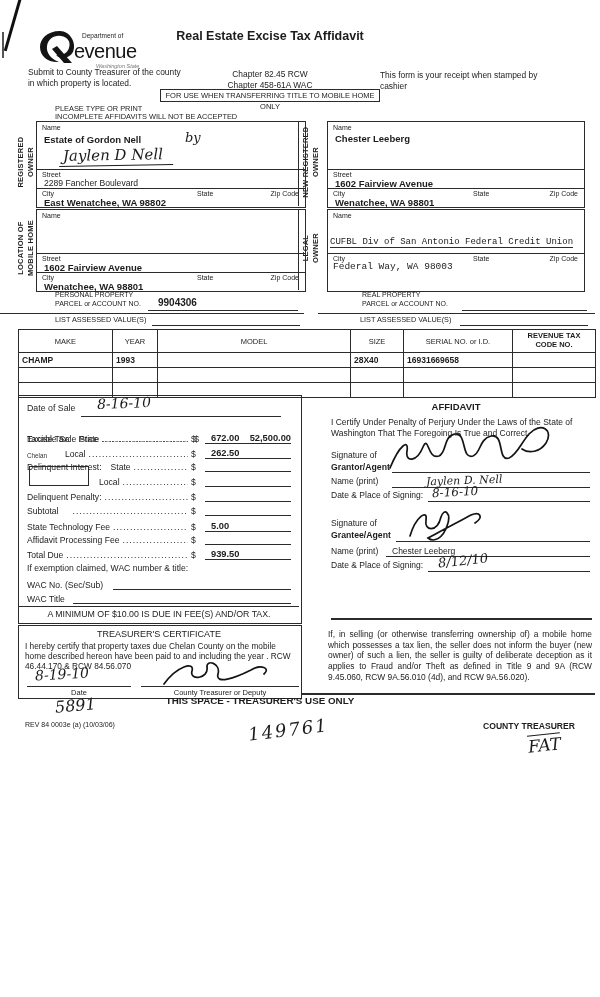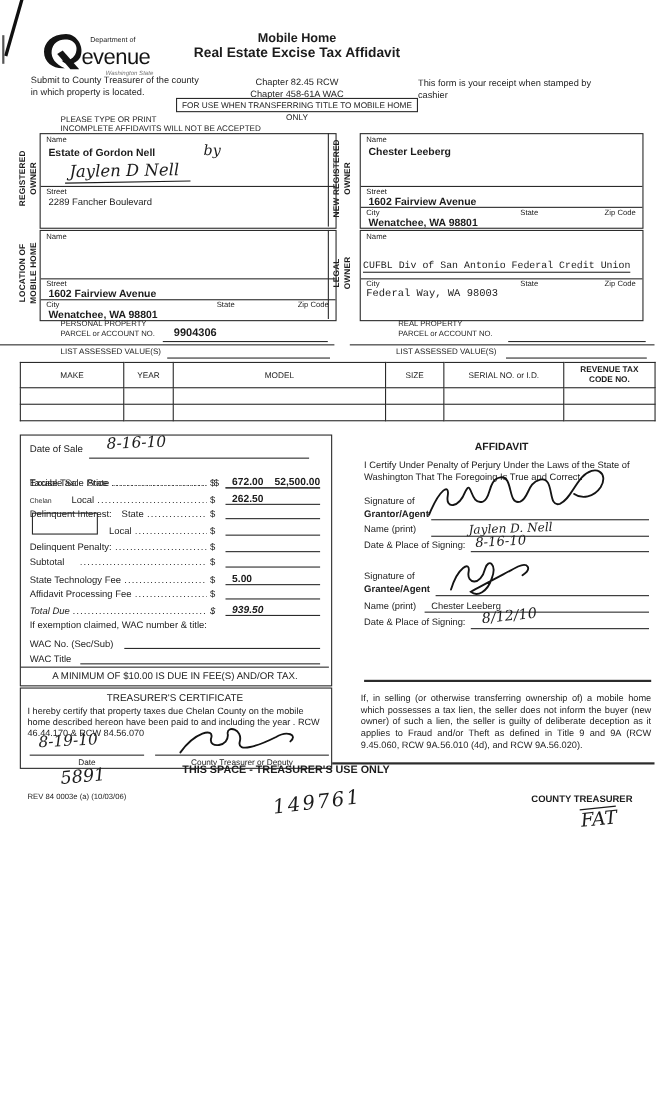--- a/index.html
+++ b/index.html
@@ -45,21 +45,20 @@
 
   <svg class="abs" style="left:36px;top:26px;" width="135" height="46" viewBox="0 0 135 46">
     <path fill="#141414" d="M24 5 C11 5 4 13 4 21 C4 31 13 37 23 36 C15 33 10 27 11 20 C12 13 18 9 25 10 C32 11 35 16 33 22 C31 28 25 30 20 29 C24 34 33 33 37 26 C41 17 34 5 24 5 Z"></path>
     <path fill="#141414" d="M21 20 L36 37 L28 37 L16 23 Z"></path>
     <text x="46" y="12" font-size="6.5" fill="#1c1c1c">Department of</text>
     <text x="38" y="32" font-size="20" letter-spacing="-0.5" fill="#141414">evenue</text>
     <text x="60" y="42" font-size="5.5" font-style="italic" fill="#777">Washington State</text>
   </svg>
 
   <div class="abs ctr" style="left:120px;top:29px;width:300px;">
-    <div class="b" style="font-size:11.5px;">Mobile Home</div>
     <div class="b" style="font-size:12.5px;">Real Estate Excise Tax Affidavit</div>
   </div>
 
   <div class="abs" style="left:28px;top:67px;width:158px;font-size:8.4px;line-height:1.25;">Submit to County Treasurer of the county in which property is located.</div>
 
   <div class="abs ctr" style="left:190px;top:69px;width:160px;font-size:8.4px;line-height:1.3;">
     <div>Chapter 82.45 RCW</div>
     <div>Chapter 458-61A WAC</div>
   </div>
 
@@ -84,20 +83,26 @@
   <div class="obox" style="left:36px;top:121px;width:268px;height:85px;">
     <div class="orow first" style="height:47px;">
       <span class="flbl" style="left:5px;top:2px;">Name</span>
       <span class="fval" style="left:7px;top:12px;">Estate of Gordon Nell</span>
       <span class="hand" style="position:absolute;left:148px;top:8px;font-size:13px;">by</span>
       <span class="hand" style="position:absolute;left:22px;top:24px;font-size:15px;border-bottom:1.4px solid #1c1c1c;padding:0 10px 1px 4px;transform:rotate(-1deg);">Jaylen D Nell</span>
     </div>
     <div class="orow" style="height:18px;">
       <span class="flbl" style="left:5px;top:1px;">Street</span>
       <span class="fval" style="left:7px;top:8px;font-weight:normal;font-size:8.6px;">2289 Fancher Boulevard</span>
+    </div>
+    <div class="orow" style="height:18px;">
+      <span class="flbl" style="left:5px;top:1px;">City</span>
+      <span class="flbl" style="left:160px;top:1px;">State</span>
+      <span class="flbl" style="right:6px;top:1px;">Zip Code</span>
+      <span class="fval" style="left:7px;top:8px;">East Wenatchee, WA 98802</span>
     </div>
   </div>
 
   <div class="obox" style="left:327px;top:121px;width:256px;height:85px;">
     <div class="orow first" style="height:47px;">
       <span class="flbl" style="left:5px;top:2px;">Name</span>
       <span class="fval" style="left:7px;top:11px;">Chester Leeberg</span>
     </div>
     <div class="orow" style="height:18px;">
       <span class="flbl" style="left:5px;top:1px;">Street</span>
@@ -170,20 +175,28 @@
     <tbody>
         <tr style="height:23px;">
       <th>MAKE</th>
       <th>YEAR</th>
       <th>MODEL</th>
       <th>SIZE</th>
       <th>SERIAL NO. or I.D.</th>
       <th style="line-height:1.15;font-weight:bold;">REVENUE TAX CODE NO.</th>
     </tr>
     <tr>
+      <td>CHAMP</td>
+      <td>1993</td>
+      <td></td>
+      <td>28X40</td>
+      <td>16931669658</td>
+      <td></td>
+    </tr>
+    <tr>
       <td></td>
       <td></td>
       <td></td>
       <td></td>
       <td></td>
       <td></td>
     </tr>
     <tr>
       <td></td>
       <td></td>
@@ -251,21 +264,21 @@
       <span class="leader"></span>
       <span class="cur">$</span>
       <span class="amt">5.00</span>
     </div>
     <div class="feeline" style="top:139px;">
       <span>Affidavit Processing Fee</span>
       <span class="leader"></span>
       <span class="cur">$</span>
       <span class="amt"></span>
     </div>
-    <div class="feeline" style="top:153px;font-style:italic;">
+    <div class="feeline" style="top:153px;">
       <span>Total Due</span>
       <span class="leader"></span>
       <span class="cur">$</span>
       <span class="amt">939.50</span>
     </div>
     <div class="abs" style="left:8px;top:167px;font-size:8.6px;">If exemption claimed, WAC number &amp; title:</div>
     <div class="feeline" style="top:182px;align-items:flex-end;">
       <span>WAC No. (Sec/Sub)</span>
       <span class="uline" style="flex:1;margin-left:10px;height:11px;"></span>
     </div>

